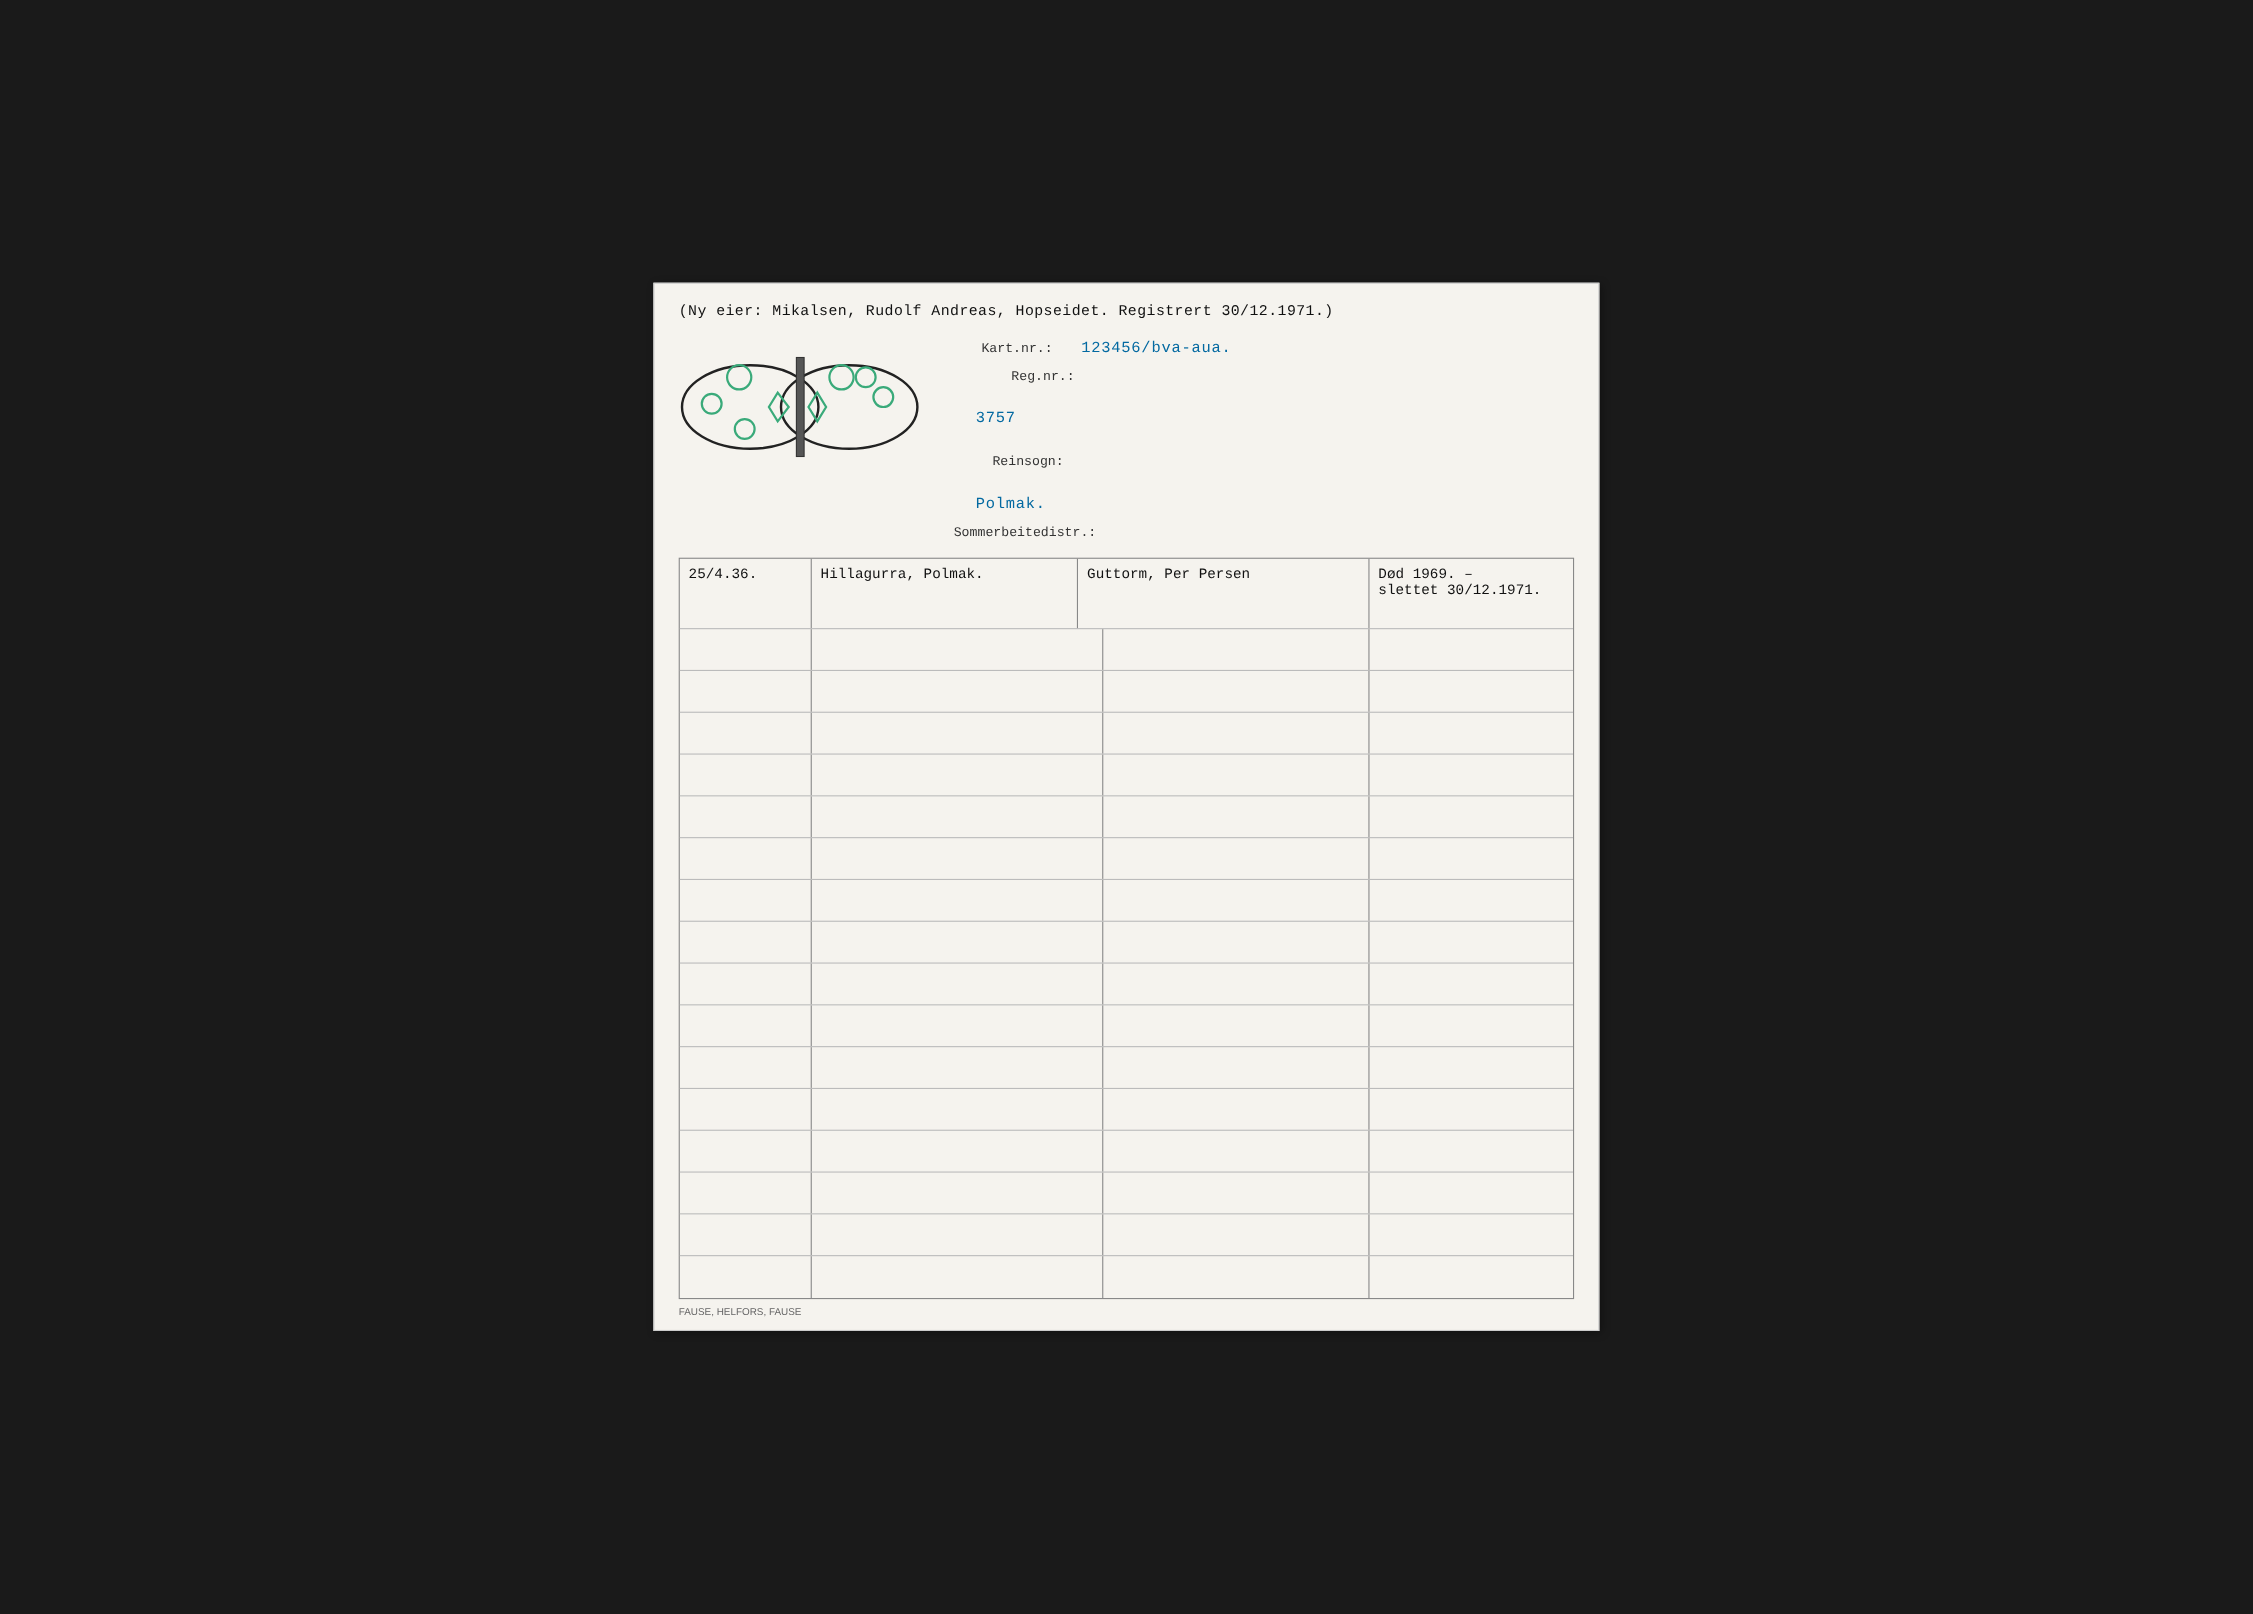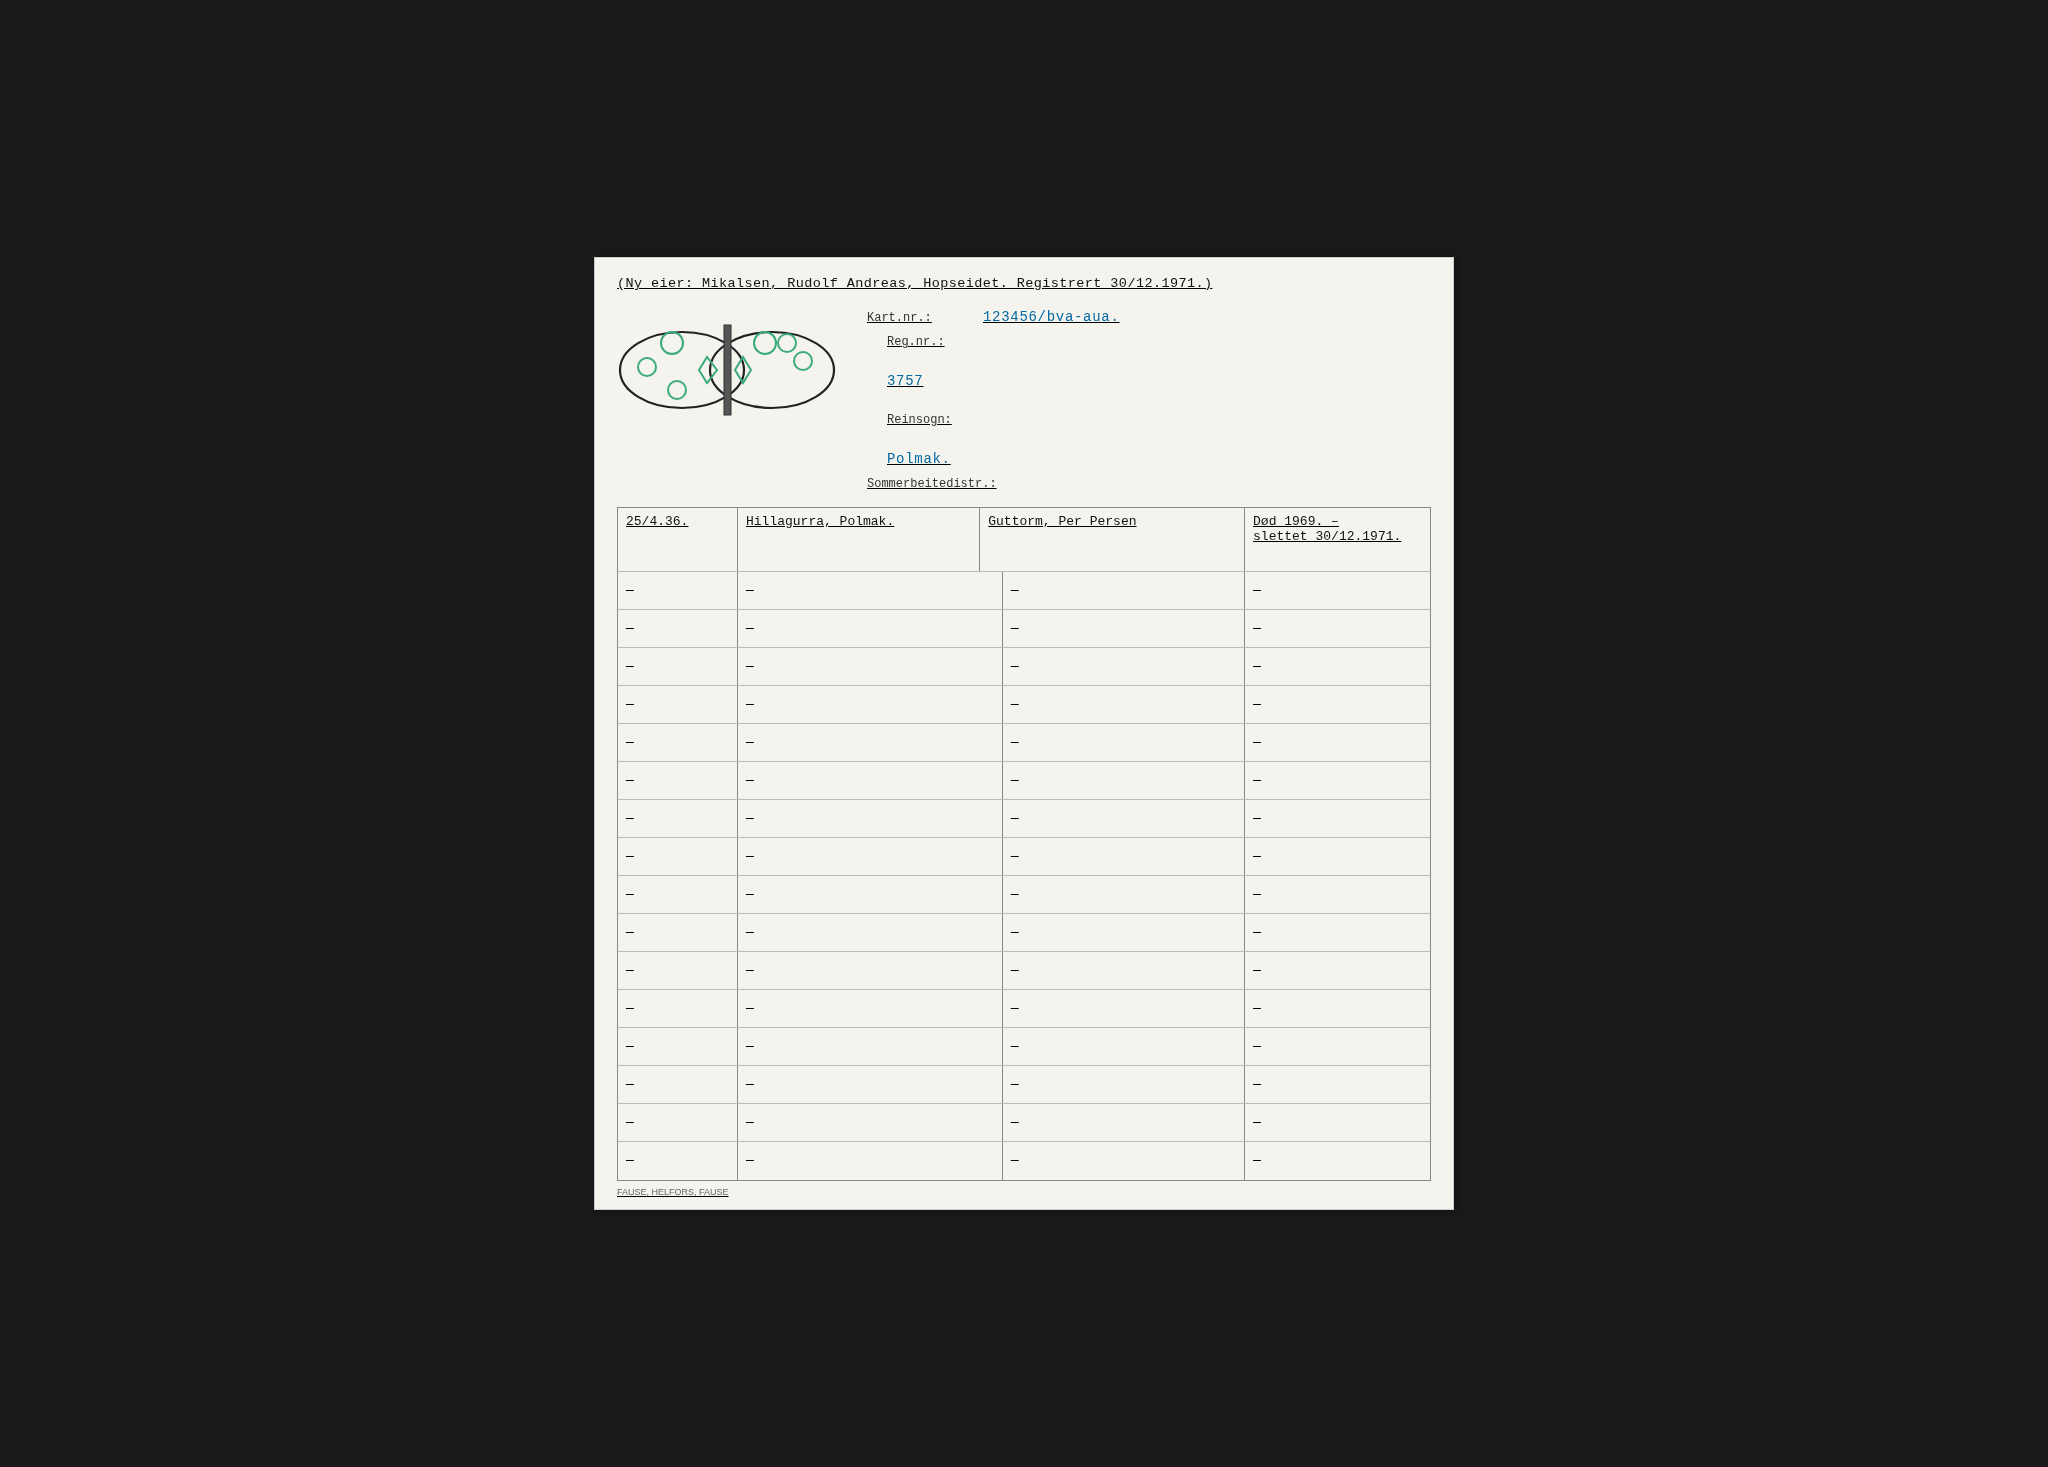--- a/index.html
+++ b/index.html
@@ -18,21 +18,20 @@
     }
 
     .card {
       background: #f5f3ee;
       width: 860px;
       min-height: 680px;
       border: 1px solid #ccc;
       padding: 18px 22px 12px 22px;
       position: relative;
       box-shadow: 2px 2px 8px rgba(0,0,0,0.4);
-      text-decoration: underline;
     }
 
     .header-note {
       font-size: 13.5px;
       color: #111;
       margin-bottom: 14px;
       font-family: 'Courier New', Courier, monospace;
       letter-spacing: 0.03em;
     }
 
@@ -63,20 +62,21 @@
       gap: 10px;
       padding-top: 4px;
     }
 
     .info-row {
       display: flex;
       align-items: baseline;
       gap: 6px;
       font-size: 13px;
       color: #222;
+      text-align: right;
     }
 
     .info-label {
       font-size: 12px;
       color: #333;
       white-space: nowrap;
       min-width: 90px;
     }
 
     .info-value {

